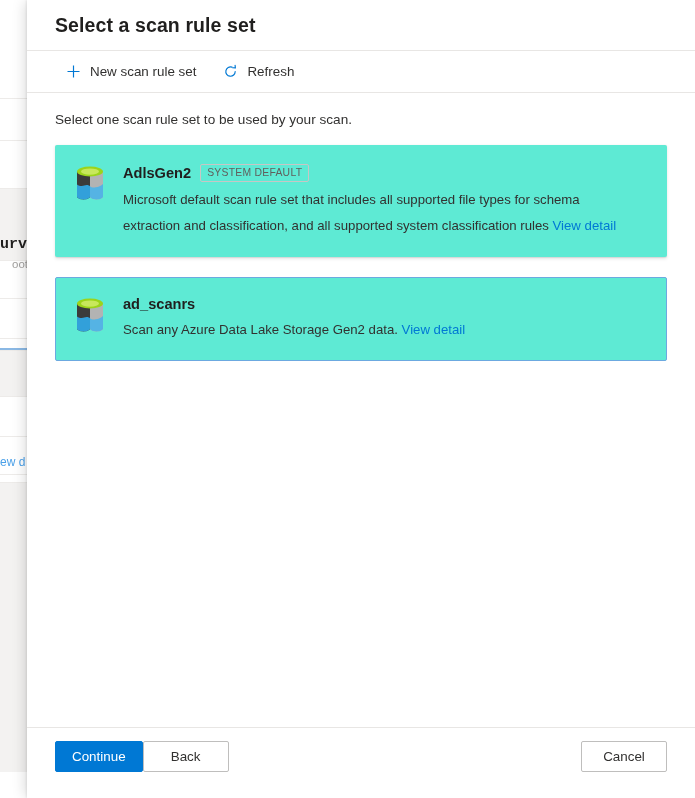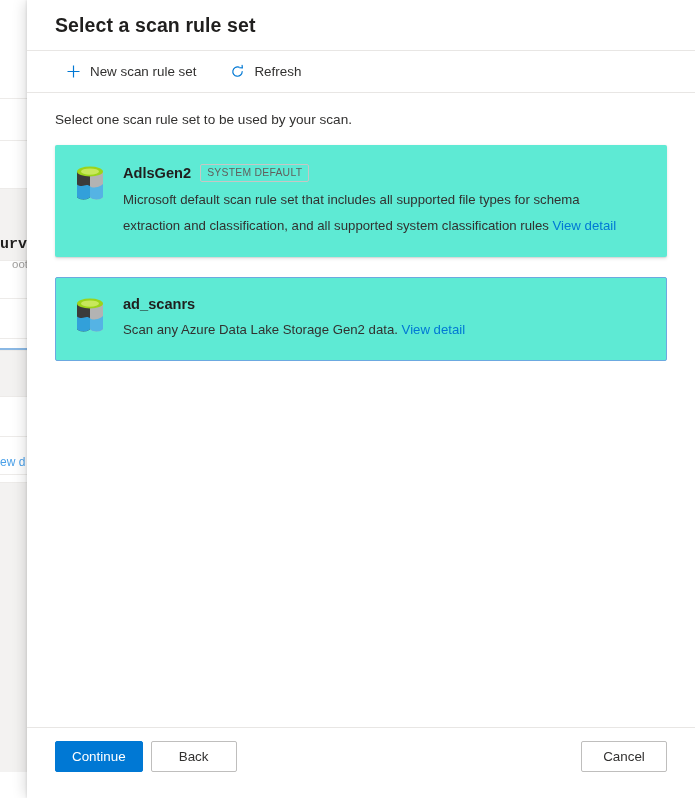--- a/index.html
+++ b/index.html
@@ -78,21 +78,21 @@
 
   .rule-hr { height: 1px; background: #e8e6e4; margin: 0; }
 
   
   .command-bar {
     flex: 0 0 auto;
     height: 41px;
     display: flex;
     align-items: center;
     padding-left: 28px;
-    gap: 7px;
+    gap: 0;
   }
   .cmd-btn {
     display: flex;
     align-items: center;
     gap: 9px;
     height: 34px;
     padding: 0 10px;
     cursor: pointer;
     background: transparent;
     border: none;
@@ -185,21 +185,21 @@
 
   
   .panel-footer {
     flex: 0 0 auto;
     border-top: 1px solid #e8e6e4;
     padding: 13px 28px 0 28px;
     height: 71px;
     display: flex;
     align-items: flex-start;
   }
-  .footer-left { display: flex; gap: 8px; }
+  .footer-left { display: flex; }
   .footer-right { margin-left: auto; }
 
   .btn {
     font-family: inherit;
     font-size: 13.4px;
     height: 31px;
     min-width: 86px;
     padding: 0 16px;
     border-radius: 2px;
     cursor: pointer;

